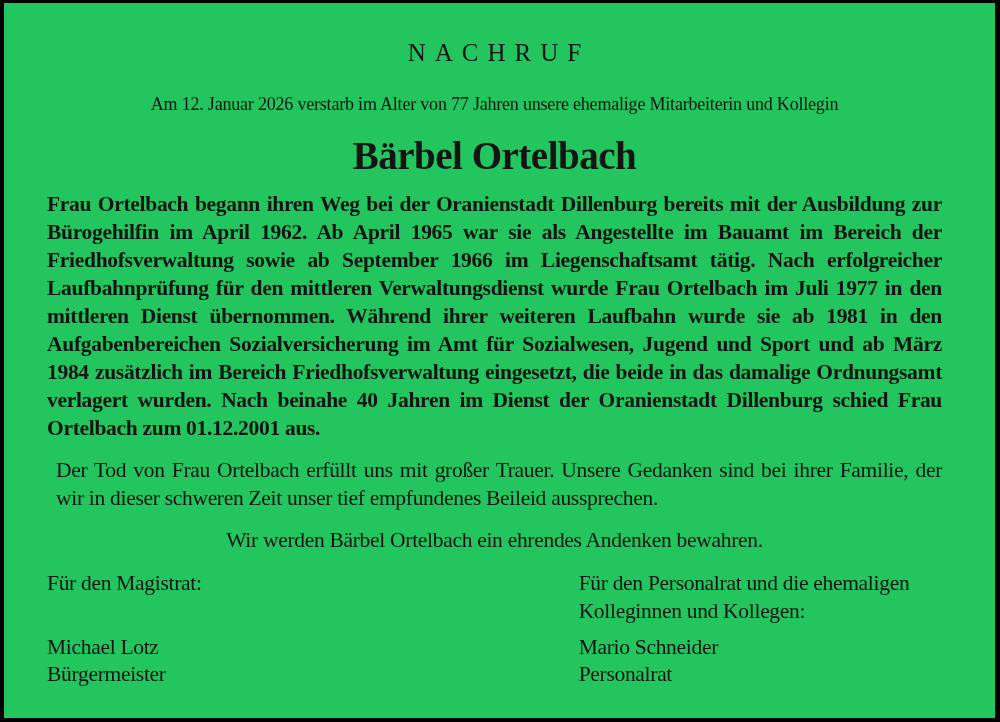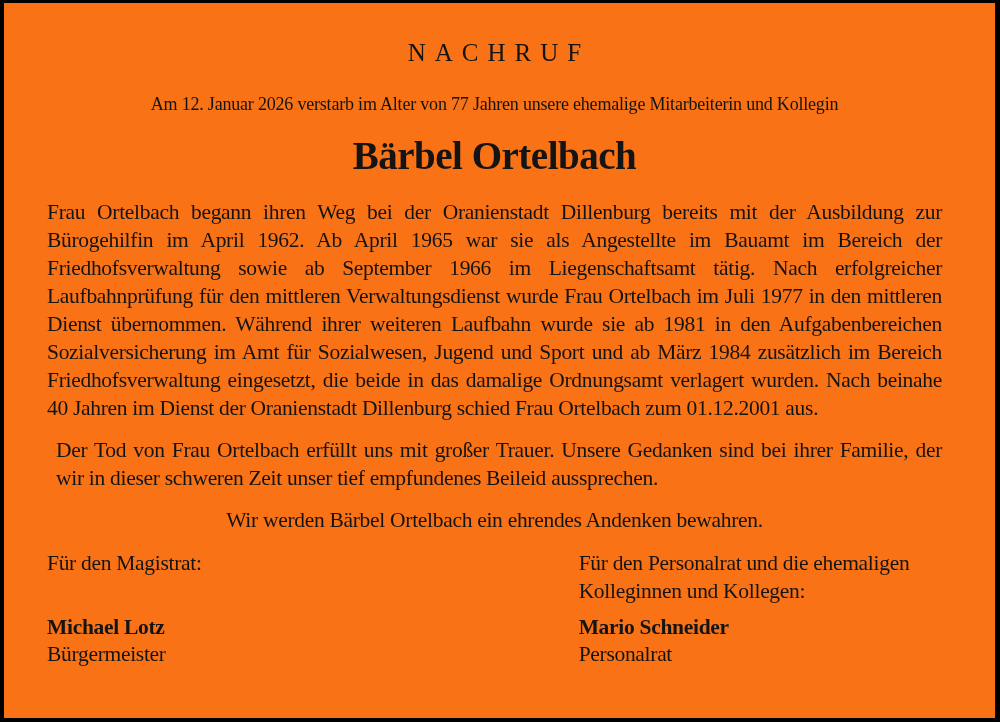--- a/index.html
+++ b/index.html
@@ -12,21 +12,21 @@
     width: 1000px;
     height: 722px;
     box-sizing: border-box;
     background: #000000;
     padding: 3px 5px 4px 4px;
   }
   .page {
     width: 100%;
     height: 100%;
     box-sizing: border-box;
-    background: #f97316;
+    background: #22c55e;
     color: #141414;
     font-family: "Liberation Serif", "DejaVu Serif", serif;
     padding: 34px 53px 18px 43px;
     overflow: hidden;
   }
   .heading {
     text-align: center;
     font-size: 25px;
     font-weight: normal;
     letter-spacing: 9px;
@@ -46,34 +46,34 @@
     margin: 18px 0 0 0;
     letter-spacing: -0.5px;
   }
   .body-copy p {
     font-size: 21.5px;
     line-height: 28px;
     letter-spacing: -0.3px;
     text-align: justify;
     margin: 0;
   }
-  .body-copy p.p1 { margin-top: 20px; }
+  .body-copy p.p1 { margin-top: 12px; font-weight: bold; }
   .body-copy p.p2 { margin-top: 14px; margin-left: 9px; }
   .body-copy p.p3 { margin-top: 14px; text-align: center; }
   .signatures {
     display: grid;
     grid-template-columns: 59.4% 40.6%;
     row-gap: 9px;
     margin-top: 15px;
     font-size: 21.5px;
     line-height: 28px;
     letter-spacing: -0.3px;
   }
   .sig-label { align-self: start; }
-  .sig-name  { font-weight: bold; }
+  .sig-name  { font-weight: normal; }
   .sig-role  { font-weight: normal; }
   .sig-block { line-height: 27px; }
 </style>
 </head>
 <body>
 
 <div class="frame">
   <div class="page">
 
     <div class="heading">NACHRUF</div>

